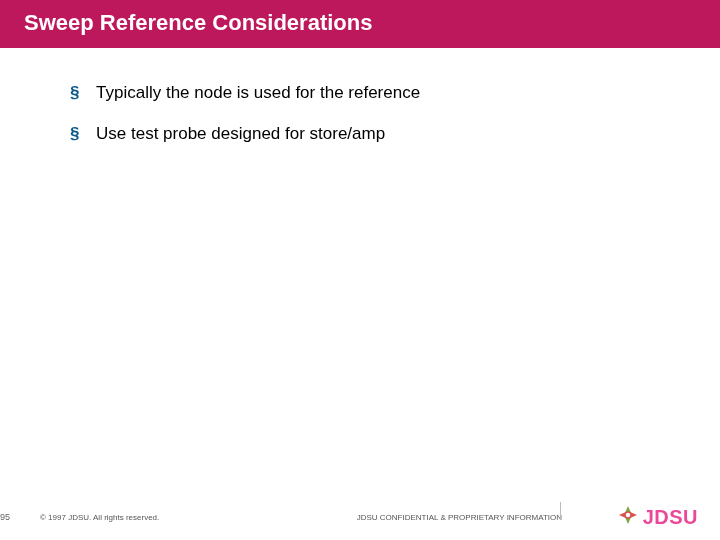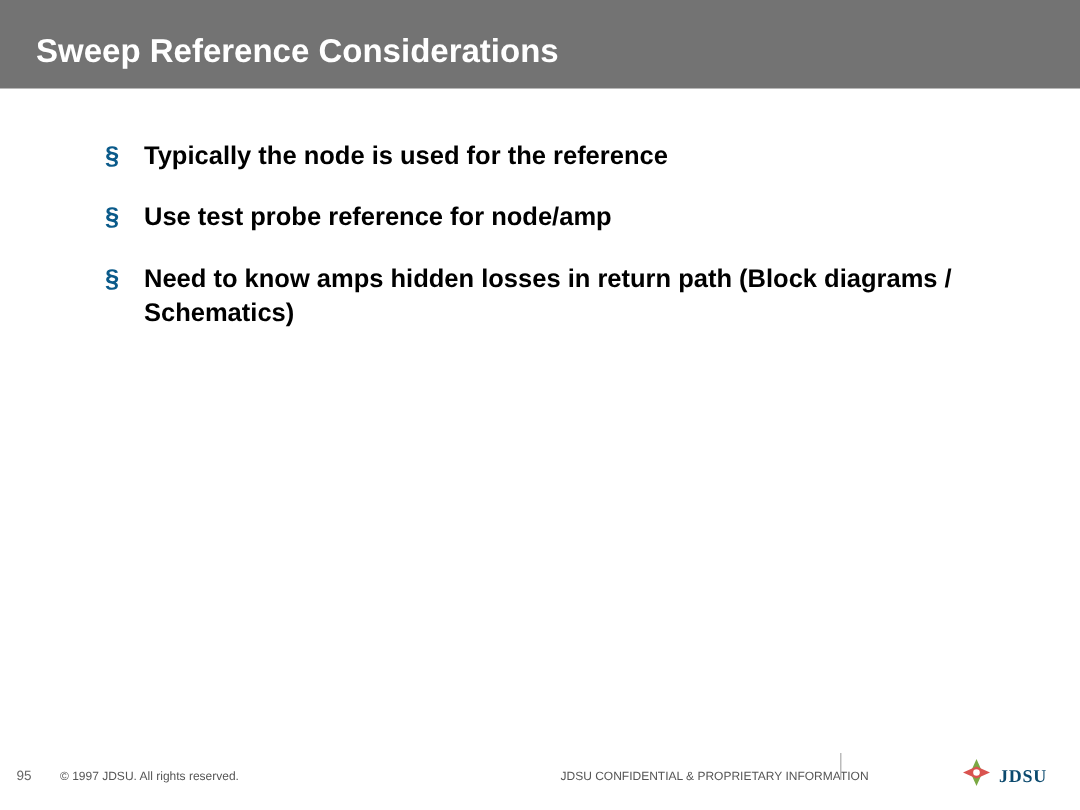--- a/index.html
+++ b/index.html
@@ -1,56 +1,54 @@
 <!DOCTYPE html>
 <html><head>
 <meta charset="utf-8">
 <style>
   * { box-sizing: border-box; margin: 0; padding: 0; }
   html, body { width: 720px; height: 540px; font-family: Arial, Helvetica, sans-serif; background: #fff; }
   .slide { width: 720px; height: 540px; position: relative; display: flex; flex-direction: column; }
   .title-bar {
-    background: #737373;
+    background: #be185d;
     color: #fff;
-    padding: 21px 24px 12px 24px;
+    padding: 10px 24px 12px 24px;
     font-size: 22px;
     font-weight: bold;
   }
   .body {
     flex: 1;
     padding: 34px 40px 20px 70px;
   }
   ul.bullets { list-style: none; }
   ul.bullets > li {
     position: relative;
     padding-left: 26px;
     margin-bottom: 18px;
     font-size: 17px;
     line-height: 1.35;
     color: #000;
-    font-weight: bold;
   }
   ul.bullets > li::before {
     content: "§";
     position: absolute;
     left: 0;
     top: 0;
     color: #0a5a8a;
     font-weight: bold;
     font-size: 17px;
   }
   .footer {
     height: 40px;
     display: flex;
     align-items: center;
     padding: 0 16px 6px 0;
   }
   .page-num {
     width: 32px;
-    text-align: center;
     font-size: 9px;
     color: #666;
   }
   .copyright {
     flex: 1;
     font-size: 8px;
     color: #555;
     padding-left: 8px;
   }
   .confidential {
@@ -59,25 +57,24 @@
     font-size: 8px;
     color: #555;
   }
   .logo {
     display: flex;
     align-items: center;
     gap: 4px;
     padding-right: 6px;
   }
   .logo-text {
-    font-size: 12px;
+    font-size: 20px;
     font-weight: bold;
-    color: #0c4a6e;
+    color: #ec4899;
     letter-spacing: 0.5px;
-    font-family: Liberation Serif, serif;
   }
   .footer-sep {
     position: absolute;
     left: 560px;
     bottom: 20px;
     width: 1px;
     height: 18px;
     background: #bbb;
   }
 </style>
@@ -86,22 +83,21 @@
 
 <div class="slide">
 
   <div class="title-bar">
     <span>Sweep Reference Considerations</span>
   </div>
 
   <div class="body">
     <ul class="bullets">
       <li>Typically the node is used for the reference</li>
-      <li>Use test probe reference for node/amp</li>
-      <li>Need to know amps hidden losses in return path (Block diagrams / Schematics)</li>
+      <li>Use test probe designed for store/amp</li>
     </ul>
   </div>
 
   <div class="footer">
     <div class="page-num">95</div>
     <div class="copyright">© 1997 JDSU. All rights reserved.</div>
     <div class="confidential">JDSU CONFIDENTIAL &amp; PROPRIETARY INFORMATION</div>
     <div class="footer-sep"></div>
     <div class="logo">
       <span>

